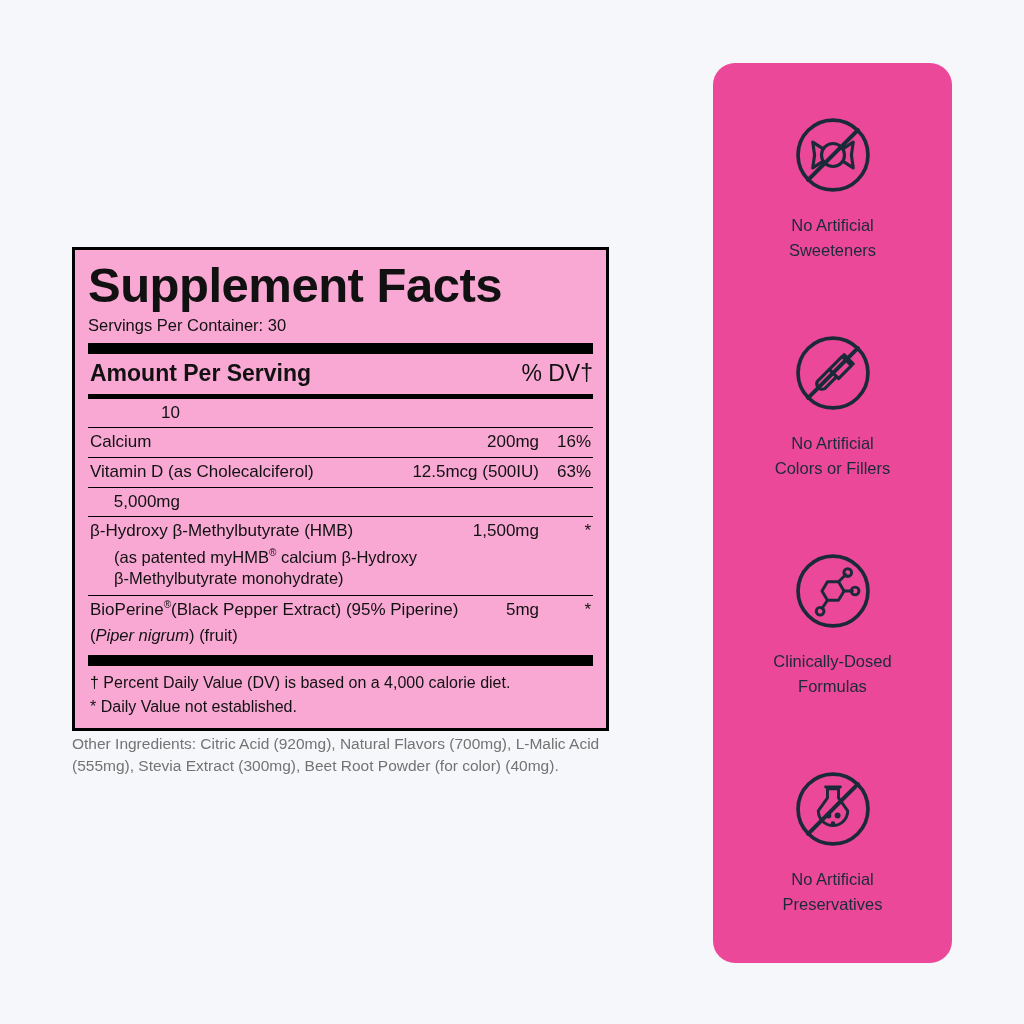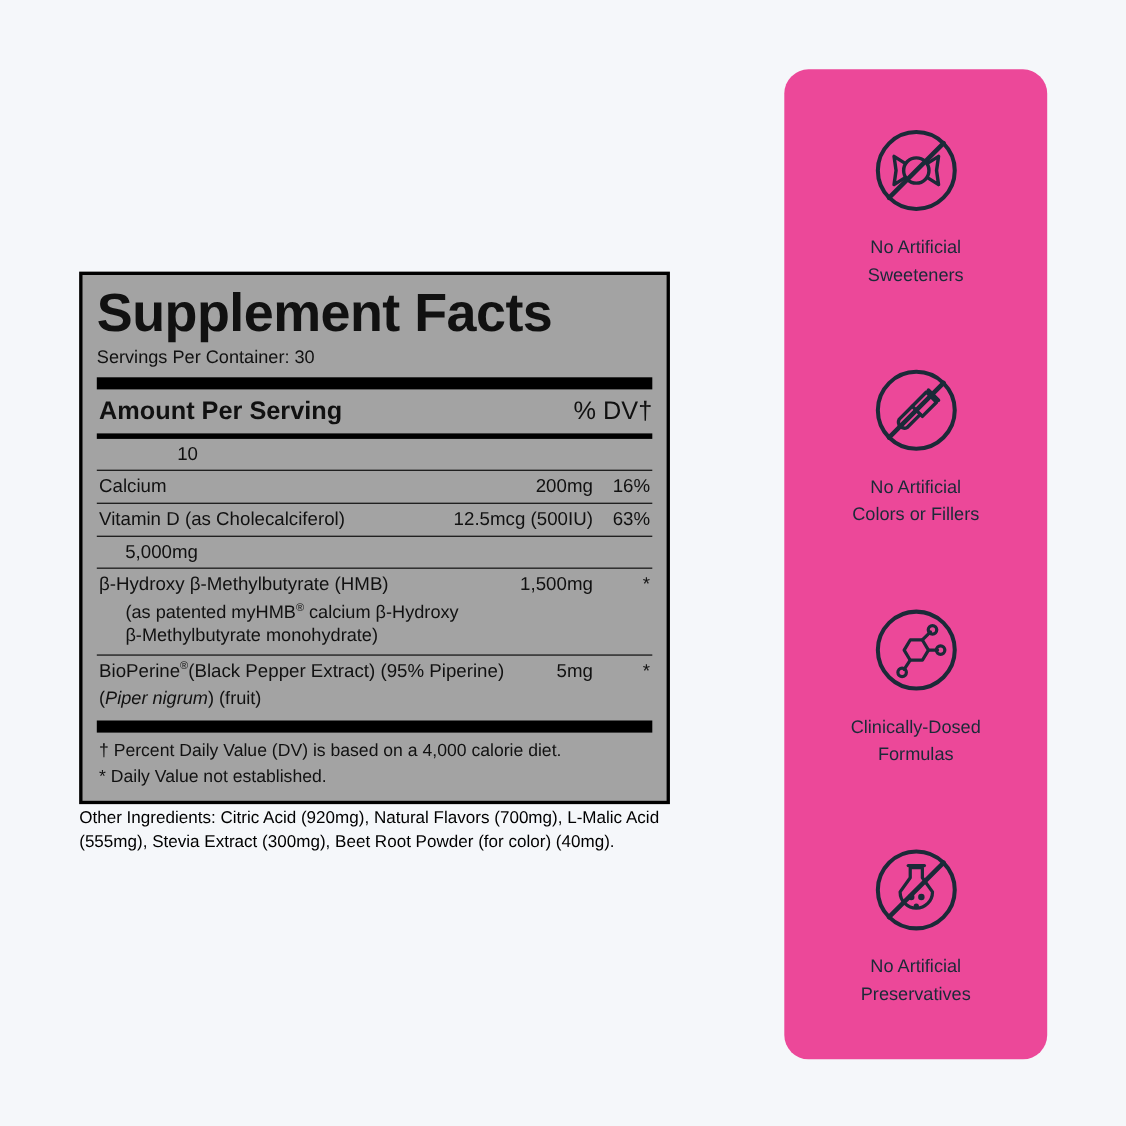--- a/index.html
+++ b/index.html
@@ -16,21 +16,21 @@
     overflow: hidden;
   }
 
   
   #facts-panel {
     position: absolute;
     left: 72px;
     top: 247px;
     width: 537px;
     box-sizing: border-box;
-    background: #a3a3a3;
+    background: #f9a8d4;
     border: 3px solid #000000;
     padding: 8px 13px 10px 13px;
   }
 
   #facts-title {
     font-size: 49px;
     font-weight: bold;
     letter-spacing: -0.5px;
     line-height: 1.05;
     margin: 2px 0 4px 0;
@@ -108,21 +108,21 @@
   }
   .ital { font-style: italic; }
 
   #other-ingredients {
     position: absolute;
     left: 72px;
     top: 733px;
     width: 570px;
     font-size: 15.5px;
     line-height: 1.42;
-    color: #000000;
+    color: #737373;
   }
 
   
   #badge-rail {
     position: absolute;
     left: 713px;
     top: 63px;
     width: 239px;
     height: 900px;
     background: #ec4899;

